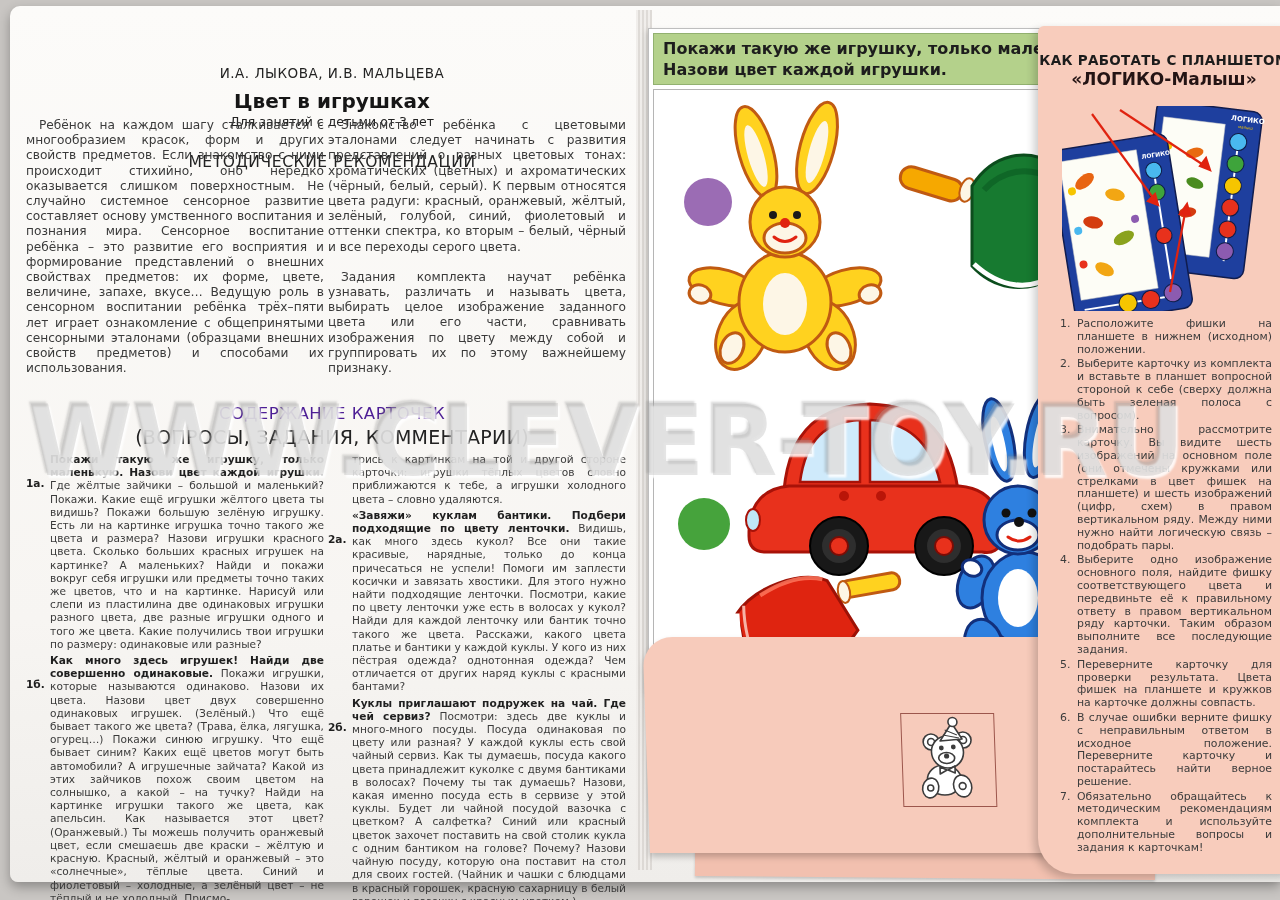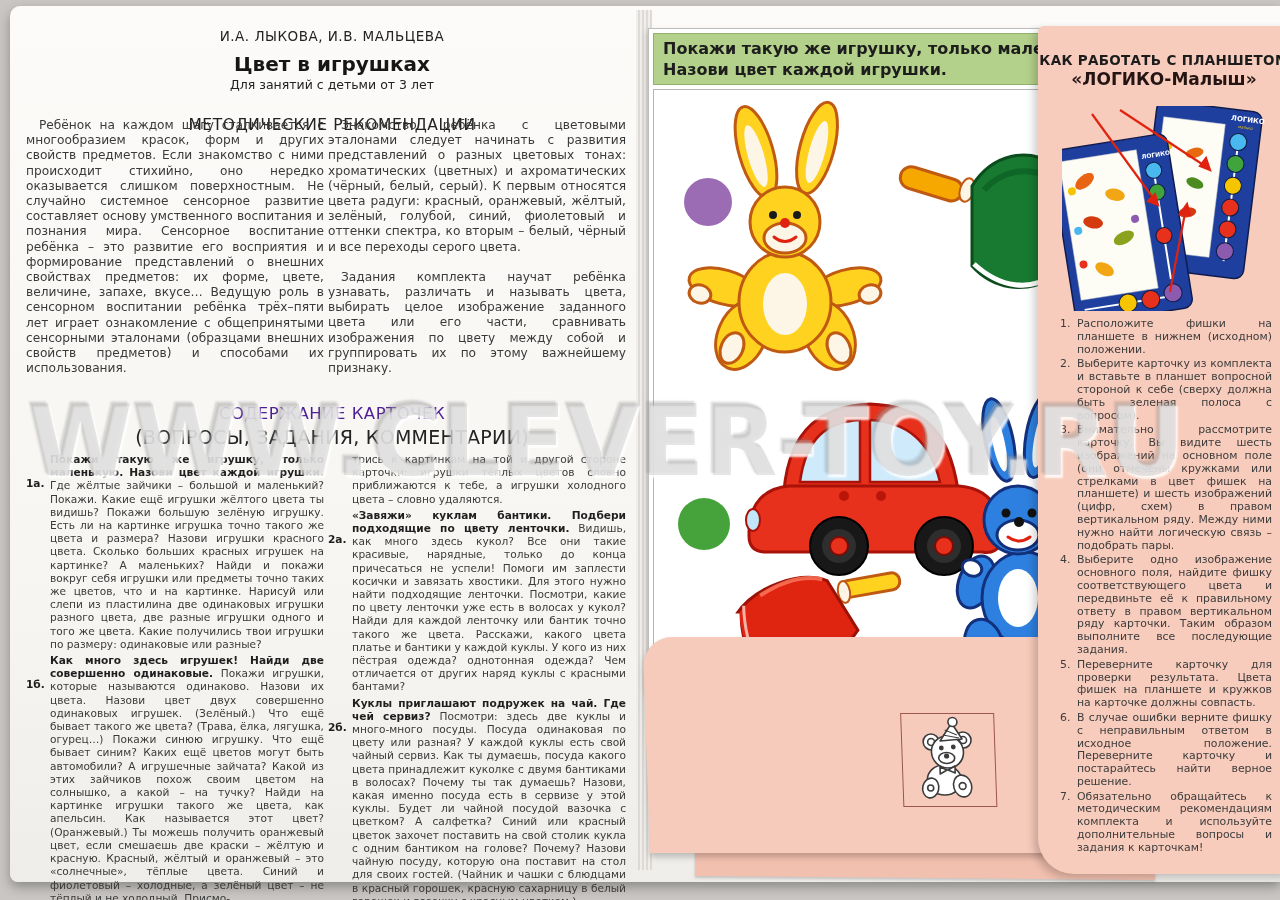--- a/index.html
+++ b/index.html
@@ -3,21 +3,21 @@
 <meta charset="utf-8">
 <style>
   html,body{margin:0;padding:0;}
   body{width:1280px;height:900px;overflow:hidden;background:#c9c6c3;font-family:"DejaVu Sans",sans-serif;}
   #scene{position:relative;width:1280px;height:900px;}
   .page{position:absolute;left:10px;top:6px;right:0;bottom:18px;background:linear-gradient(180deg,#fcfbf9 0%,#f7f5f2 70%,#efedea 100%);border-radius:10px 0 0 8px;box-shadow:0 5px 12px rgba(0,0,0,.3);}
 
   
   .left-page{position:absolute;left:16px;top:6px;width:632px;height:876px;color:#3a3a3a;}
   .lp-head{position:absolute;top:22px;left:0;width:100%;text-align:center;color:#222;}
-  .authors{font-size:13.5px;letter-spacing:.5px;}
+  .authors{font-size:13.5px;letter-spacing:.5px;margin-top:37px;}
   .title{font-size:20px;font-weight:bold;margin-top:8px;color:#161616;}
   .subtitle{font-size:12.5px;margin-top:1px;text-align:center;}
   .mrec{font-size:15.5px;letter-spacing:.6px;margin-top:24px;}
   .cols{position:absolute;left:10px;width:612px;display:flex;gap:4px;}
   .col{width:298px;}
   .intro{top:112px;}
   .intro p{margin:0;font-size:12.2px;line-height:15.2px;text-align:justify;text-indent:13px;}
   .intro p + p{margin-top:15px;}
   .contents-h{position:absolute;top:398px;left:0;width:100%;text-align:center;font-size:16.5px;letter-spacing:.5px;color:#4c1d95;}
   .contents-sh{position:absolute;top:420px;left:0;width:100%;text-align:center;font-size:19px;letter-spacing:.3px;color:#222;}

